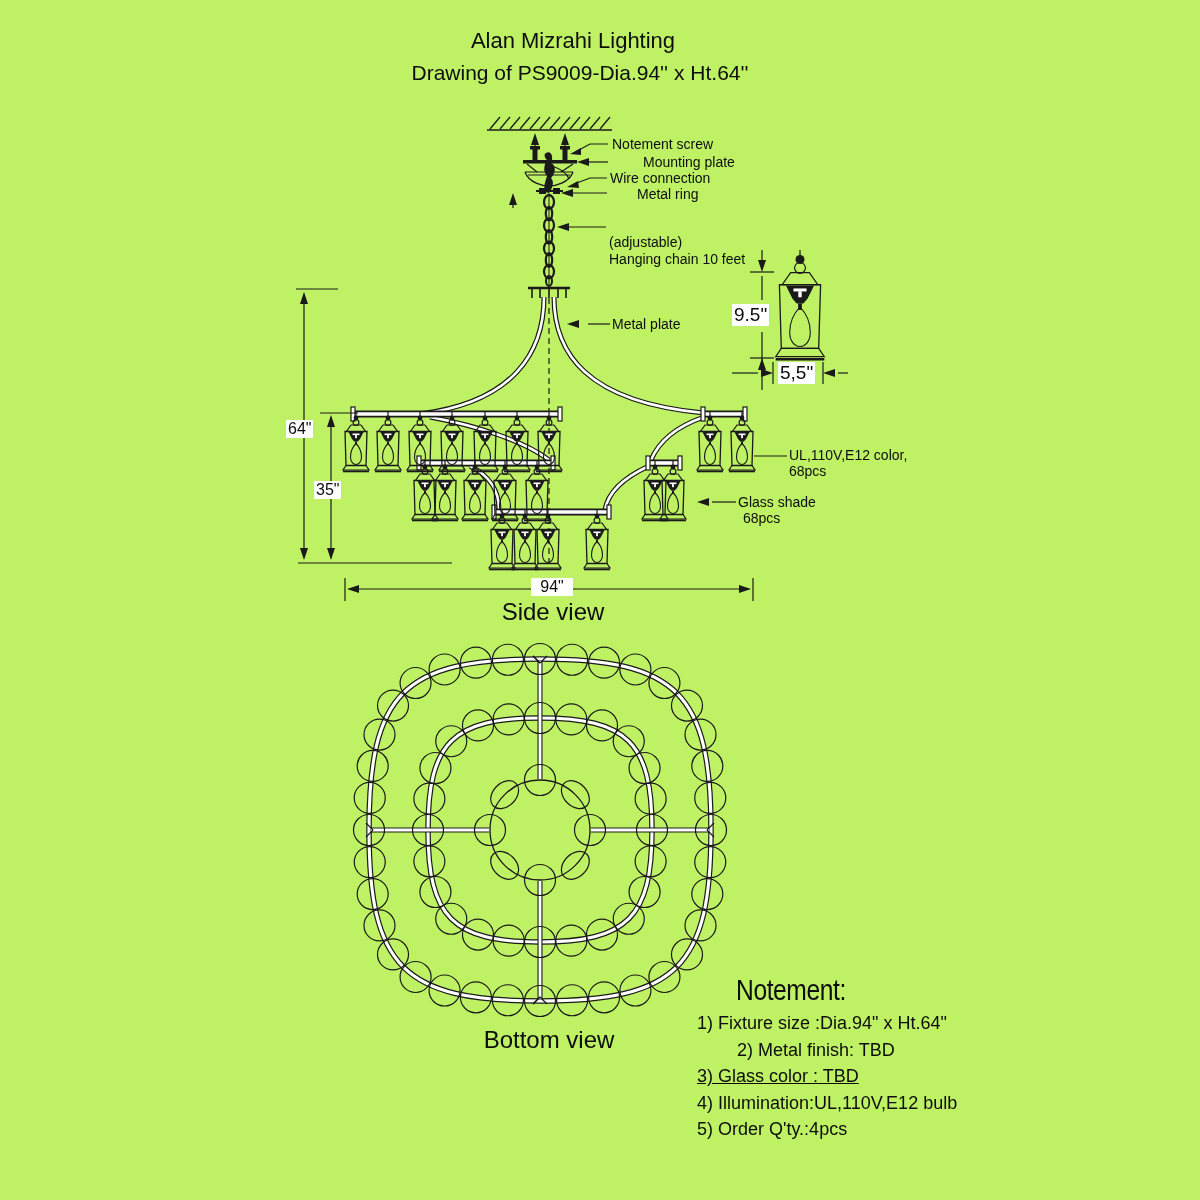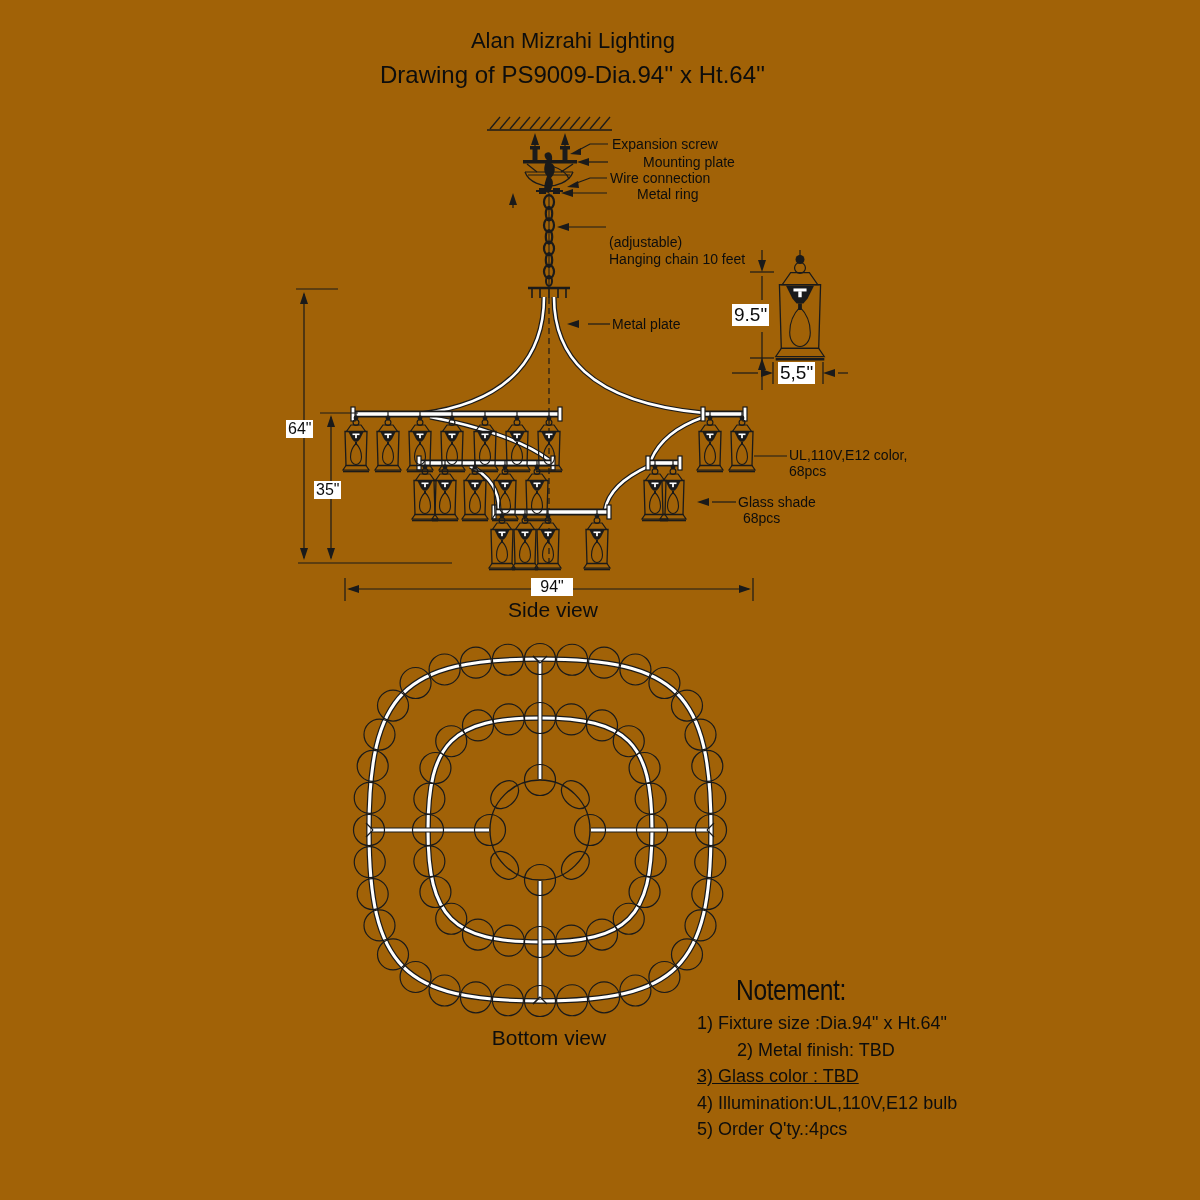--- a/index.html
+++ b/index.html
@@ -1,25 +1,25 @@
 <!DOCTYPE html>
 <html><head>
 <meta charset="utf-8">
 <style>
   html,body{margin:0;padding:0;background:#fff;}
-  .page{position:relative;width:1200px;height:1200px;background:#a16207;overflow:hidden;
+  .page{position:relative;width:1200px;height:1200px;background:#bef264;overflow:hidden;
         font-family:"Liberation Sans","DejaVu Sans",sans-serif;color:#0d0d0d;}
   #art{position:absolute;left:0;top:0;}
   .t{position:absolute;white-space:nowrap;}
   .title{font-size:22px;text-align:center;}
-  .subtitle{font-size:24px;}
+  .subtitle{font-size:21px;text-align:center;}
   .lbl{font-size:14px;line-height:16px;}
   .dim{font-size:16px;background:#fff;padding:0 2px;}
   .dimbig{font-size:19px;background:#fff;padding:0 2px;}
-  .cap{font-size:21px;text-align:center;}
+  .cap{font-size:24px;text-align:center;}
   .note-title{font-size:29px;transform:scaleX(.85);transform-origin:left top;letter-spacing:-.5px;}
   .note-item{font-size:18px;}
 </style>
 </head>
 <body>
 
 <div class="page">
   <svg id="art" width="1200" height="1200" viewBox="0 0 1200 1200">
       <g>
         <line x1="487" y1="130" x2="612" y2="130" stroke="#1a1a1a" stroke-width="1.6"></line>
@@ -554,21 +554,21 @@
         <circle cx="540" cy="880" r="15.5" stroke="#1a1a1a" stroke-width="1.2" fill="none"></circle>
         <ellipse cx="504.6446609406726" cy="865.3553390593274" rx="16" ry="11.5" stroke="#1a1a1a" stroke-width="1.2" fill="none" transform="rotate(225 504.6446609406726 865.3553390593274)"></ellipse>
         <circle cx="490" cy="830" r="15.5" stroke="#1a1a1a" stroke-width="1.2" fill="none"></circle>
         <ellipse cx="504.6446609406726" cy="794.6446609406727" rx="16" ry="11.5" stroke="#1a1a1a" stroke-width="1.2" fill="none" transform="rotate(315 504.6446609406726 794.6446609406727)"></ellipse>
       </g>
     </svg>
 
   <div class="t title" style="left:373px;top:28px;width:400px;">Alan Mizrahi Lighting</div>
   <div class="t subtitle" style="left:380px;top:61px;width:400px;">Drawing of PS9009-Dia.94'' x Ht.64''</div>
 
-  <div class="t lbl" style="left:612px;top:136px;">Expansion screw</div>
+  <div class="t lbl" style="left:612px;top:136px;">Notement screw</div>
   <div class="t lbl" style="left:611px;top:154px;margin-left:32px;">Mounting plate</div>
   <div class="t lbl" style="left:610px;top:170px;">Wire connection</div>
   <div class="t lbl" style="left:610px;top:186px;margin-left:27px;">Metal ring</div>
   <div class="t lbl" style="left:609px;top:218px;margin-top:33px;">Hanging chain 10 feet</div>
   <div class="t lbl" style="left:609px;top:234px;">(adjustable)</div>
   <div class="t lbl" style="left:612px;top:316px;">Metal plate</div>
   <div class="t lbl" style="left:789px;top:447px;">UL,110V,E12 color,</div>
   <div class="t lbl" style="left:789px;top:463px;">68pcs</div>
   <div class="t lbl" style="left:738px;top:494px;">Glass shade</div>
   <div class="t lbl" style="left:743px;top:510px;">68pcs</div>

